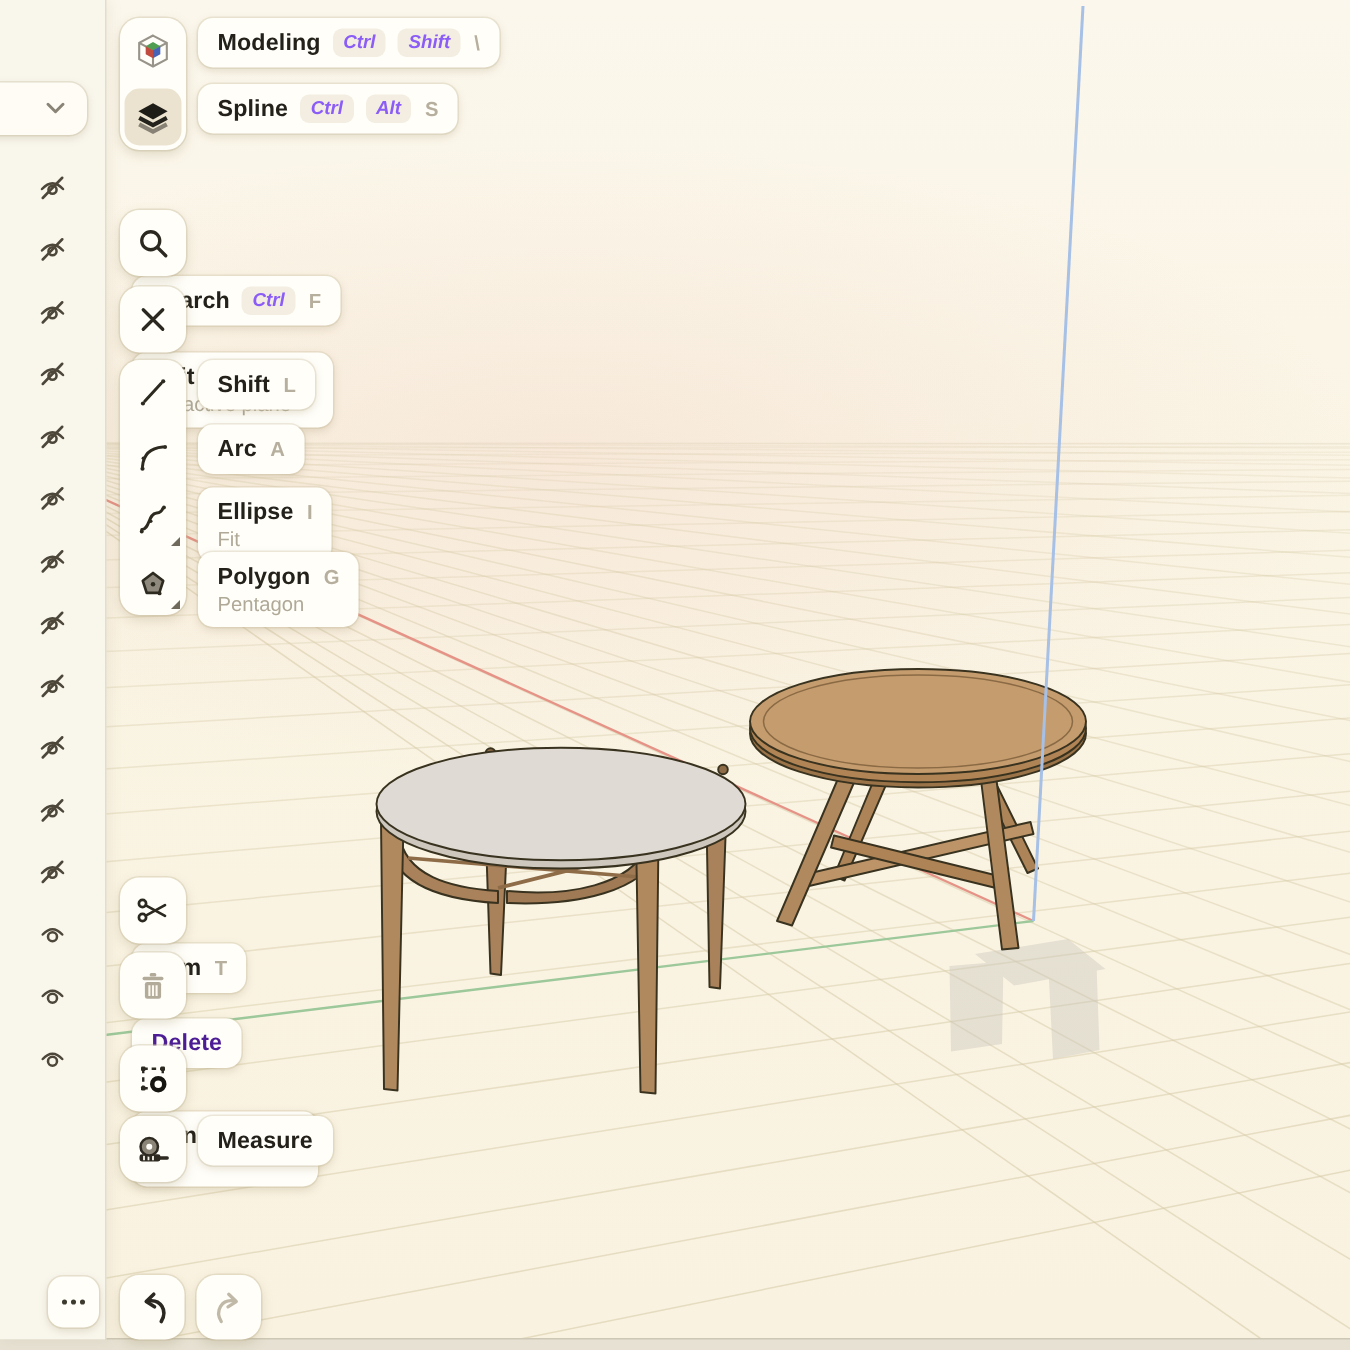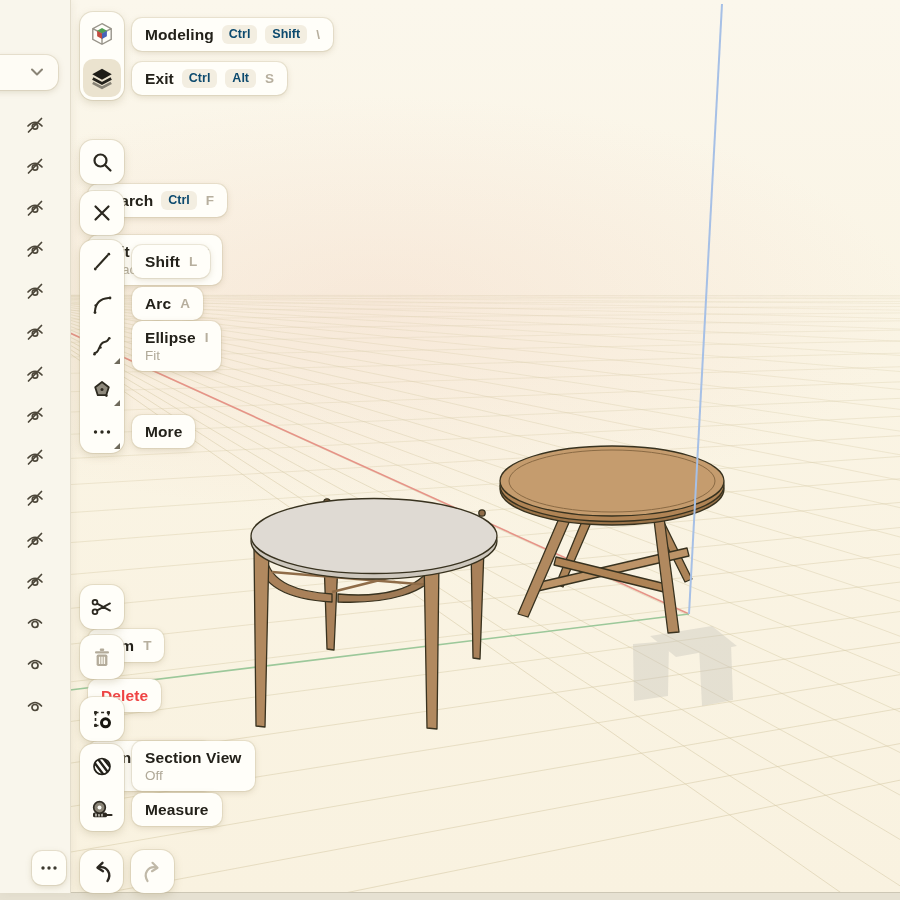--- a/index.html
+++ b/index.html
@@ -15,33 +15,33 @@
   .bottom-strip{position:absolute;left:0;bottom:0;width:100%;height:7px;background:#e6e1d2;border-top:1px solid #cdc7b5;}
   
   .sidebar{position:absolute;left:0;top:0;width:70px;height:893px;background:#f9f6ec;border-right:1px solid rgba(185,175,145,.35);box-shadow:2px 0 8px rgba(150,135,100,.10);}
   .sidebar-header{position:absolute;left:-14px;top:55px;width:72px;height:35px;background:#fefcf5;border-radius:12px;box-shadow:0 2px 6px rgba(150,135,95,.25),0 0 0 1px rgba(205,195,165,.35);display:flex;align-items:center;justify-content:flex-end;padding-right:14px;box-sizing:border-box;}
   .eye-list{position:absolute;left:0;top:104px;width:70px;}
   .eye-btn{height:41.5px;display:flex;align-items:center;justify-content:center;cursor:pointer;}
   .more-btn{position:absolute;left:32px;top:851px;width:34px;height:34px;background:#fffef8;border-radius:10px;box-shadow:0 2px 6px rgba(150,135,95,.28),0 0 0 1px rgba(205,195,165,.35);display:flex;align-items:center;justify-content:center;}
   
   .tool-group,.tool-row{position:absolute;left:80px;}
   .grp-bg{position:absolute;left:0;top:0;bottom:0;width:44px;background:#fffef9;border-radius:13px;box-shadow:0 3px 8px rgba(155,140,100,.28),0 0 0 1px rgba(208,198,168,.40);}
-  .row{display:flex;align-items:center;position:relative;}
+  .row{display:flex;align-items:flex-start;position:relative;}
   .row.h44{height:44px;}.row.h42{height:42.5px;}.row.h43{height:43.5px;}
   .cell{width:44px;height:100%;display:flex;align-items:center;justify-content:center;position:relative;flex:none;}
   .sel-bg{position:absolute;inset:3px;background:#ebe3cf;border-radius:10px;}
   .cell svg{position:relative;}
   .tri{position:absolute;right:4px;bottom:4px;width:0;height:0;border-bottom:6px solid #6f6a5c;border-left:6px solid transparent;}
   .sq-btn{width:44px;height:44px;background:#fffef9;border-radius:13px;box-shadow:0 3px 8px rgba(155,140,100,.28),0 0 0 1px rgba(208,198,168,.40);display:flex;align-items:center;justify-content:center;flex:none;position:relative;}
   .tip{margin-left:8px;background:#fffef9;border-radius:10px;box-shadow:0 2px 6px rgba(150,130,90,.25),0 0 0 1px rgba(208,198,168,.32);padding:7px 13px;white-space:nowrap;display:flex;flex-direction:column;justify-content:center;}
   .tip .title-line{display:flex;align-items:center;}
   .tip .title{font-size:15.5px;font-weight:700;color:#23211a;letter-spacing:.1px;line-height:19px;}
-  .tip .title.dim{color:#ef4444;}
+  .tip .title.dim{color:#4c1d95;}
   .tip .sub{font-size:13.5px;color:#b0a998;line-height:16px;margin-top:1px;}
-  .kbd{display:inline-block;background:#f3eee1;color:#0c4a6e;border-radius:6px;padding:1px 7px;font-size:12.5px;font-weight:700;margin-left:8px;line-height:17px;}
+  .kbd{display:inline-block;background:#f3eee1;color:#8b5cf6;border-radius:6px;padding:1px 7px;font-size:12.5px;font-weight:700;margin-left:8px;line-height:17px;font-style:italic;}
   .key{color:#b7af9e;font-size:13.5px;font-weight:700;margin-left:9px;}
   .hist-btn{position:absolute;top:850px;width:43px;height:43px;background:#fffef9;border-radius:13px;box-shadow:0 3px 8px rgba(155,140,100,.28),0 0 0 1px rgba(208,198,168,.40);display:flex;align-items:center;justify-content:center;}
 </style>
 </head>
 <body>
 
 <div class="stage">
 
   <div class="viewport">
     <div class="tint"></div>
@@ -286,21 +286,21 @@
       <div class="cell">
         <div class="sel-bg"></div>
         <svg width="26" height="26" viewBox="0 0 24 24">
           <path d="M12,3.5 L21,8.5 L12,13.5 L3,8.5 Z" fill="#1e1c17"></path>
           <path d="M3.5,12.5 L12,17 L20.5,12.5" fill="none" stroke="#24221c" stroke-width="2.6"></path>
           <path d="M3.5,16.5 L12,21 L20.5,16.5" fill="none" stroke="#24221c" stroke-width="2.6" opacity="0.5"></path>
         </svg>
       </div>
       <div class="tip">
         <div class="title-line">
-          <span class="title">Exit</span>
+          <span class="title">Spline</span>
           <span class="kbd">Ctrl</span>
           <span class="kbd">Alt</span>
           <span class="key">S</span>
         </div>
       </div>
     </div>
   </div>
 
   <div class="tool-row" style="top:140px;">
     <div class="sq-btn">
@@ -392,37 +392,29 @@
 
     <div class="row h42">
       <div class="cell">
         <svg width="24" height="24" viewBox="0 0 24 24">
           <path d="M12,5 L18.8,10.2 L16.2,18.2 L7.8,18.2 L5.2,10.2 Z" fill="#8e897c" stroke="#2d2a20" stroke-width="1.8" stroke-linejoin="round"></path>
           <circle cx="12" cy="12.5" r="1.5" fill="#2d2a20"></circle>
             <circle cx="16.4" cy="18.6" r="1.3" fill="#2d2a20"></circle>
         </svg>
         <span class="tri"></span>
       </div>
-    </div>
-
-    <div class="row h42">
-      <div class="cell">
-        <svg width="24" height="24" viewBox="0 0 24 24">
-          <circle cx="5.5" cy="13" r="1.7" fill="#2d2a20"></circle>
-            <circle cx="12" cy="13" r="1.7" fill="#2d2a20"></circle>
-            <circle cx="18.5" cy="13" r="1.7" fill="#2d2a20"></circle>
-        </svg>
-        <span class="tri"></span>
-      </div>
-      <div class="tip">
-          <div class="title-line">
-        <span class="title">More</span>
-      </div>
-        </div>
-    </div>
+      <div class="tip">
+        <div class="title-line">
+          <span class="title">Polygon</span>
+          <span class="key">G</span>
+        </div>
+        <div class="sub">Pentagon</div>
+      </div>
+    </div>
+
   </div>
 
   <div class="tool-row" style="top:585px;">
     <div class="sq-btn">
       <svg width="26" height="24" viewBox="0 0 26 24">
         <g stroke="#2b2820" stroke-width="1.8" fill="none" stroke-linecap="round">
           <circle cx="6" cy="7.3" r="2.4"></circle>
             <circle cx="6" cy="16.7" r="2.4"></circle>
           <path d="M8.2 8.6 L21 15.6 M8.2 15.4 L21 8.4"></path>
         </g>
@@ -467,41 +459,20 @@
           <span class="title">Construction</span>
         </div>
       <div class="sub">Off</div>
     </div>
   </div>
 
   <div class="tool-group" style="top:744px;">
     <div class="grp-bg"></div>
     <div class="row h43">
       <div class="cell">
-        <svg width="24" height="24" viewBox="0 0 24 24">
-          <defs>
-              <clipPath id="secclip">
-                <circle cx="12" cy="12.5" r="8"></circle>
-              </clipPath>
-            </defs>
-          <g clip-path="url(#secclip)" stroke="#23211a" stroke-width="2.4">
-            <path d="M-2,8 L12,26 M1,4 L16,24 M5,1 L20,21 M9,-1 L24,18 M13,-3 L27,14"></path>
-          </g>
-          <circle cx="12" cy="12.5" r="8" fill="none" stroke="#23211a" stroke-width="1.7"></circle>
-        </svg>
-      </div>
-      <div class="tip">
-        <div class="title-line">
-            <span class="title">Section View</span>
-          </div>
-        <div class="sub">Off</div>
-      </div>
-    </div>
-    <div class="row h43">
-      <div class="cell">
         <svg width="26" height="24" viewBox="0 0 26 24">
           <rect x="4" y="15.5" width="14" height="4.8" rx="1.6" fill="#2e2a22"></rect>
           <path d="M7 16.5 V19.5 M10 16.5 V19.5 M13 16.5 V19.5" stroke="#fbf8ef" stroke-width="1.2"></path>
           <circle cx="10.5" cy="10.5" r="5.8" fill="#8b8577" stroke="#2e2a22" stroke-width="1.7"></circle>
           <circle cx="10.5" cy="10.5" r="2" fill="#fdfcf7"></circle>
           <path d="M17.5 18 H22.5" stroke="#2e2a22" stroke-width="2.2" stroke-linecap="round"></path>
         </svg>
       </div>
       <div class="tip">
           <div class="title-line">

